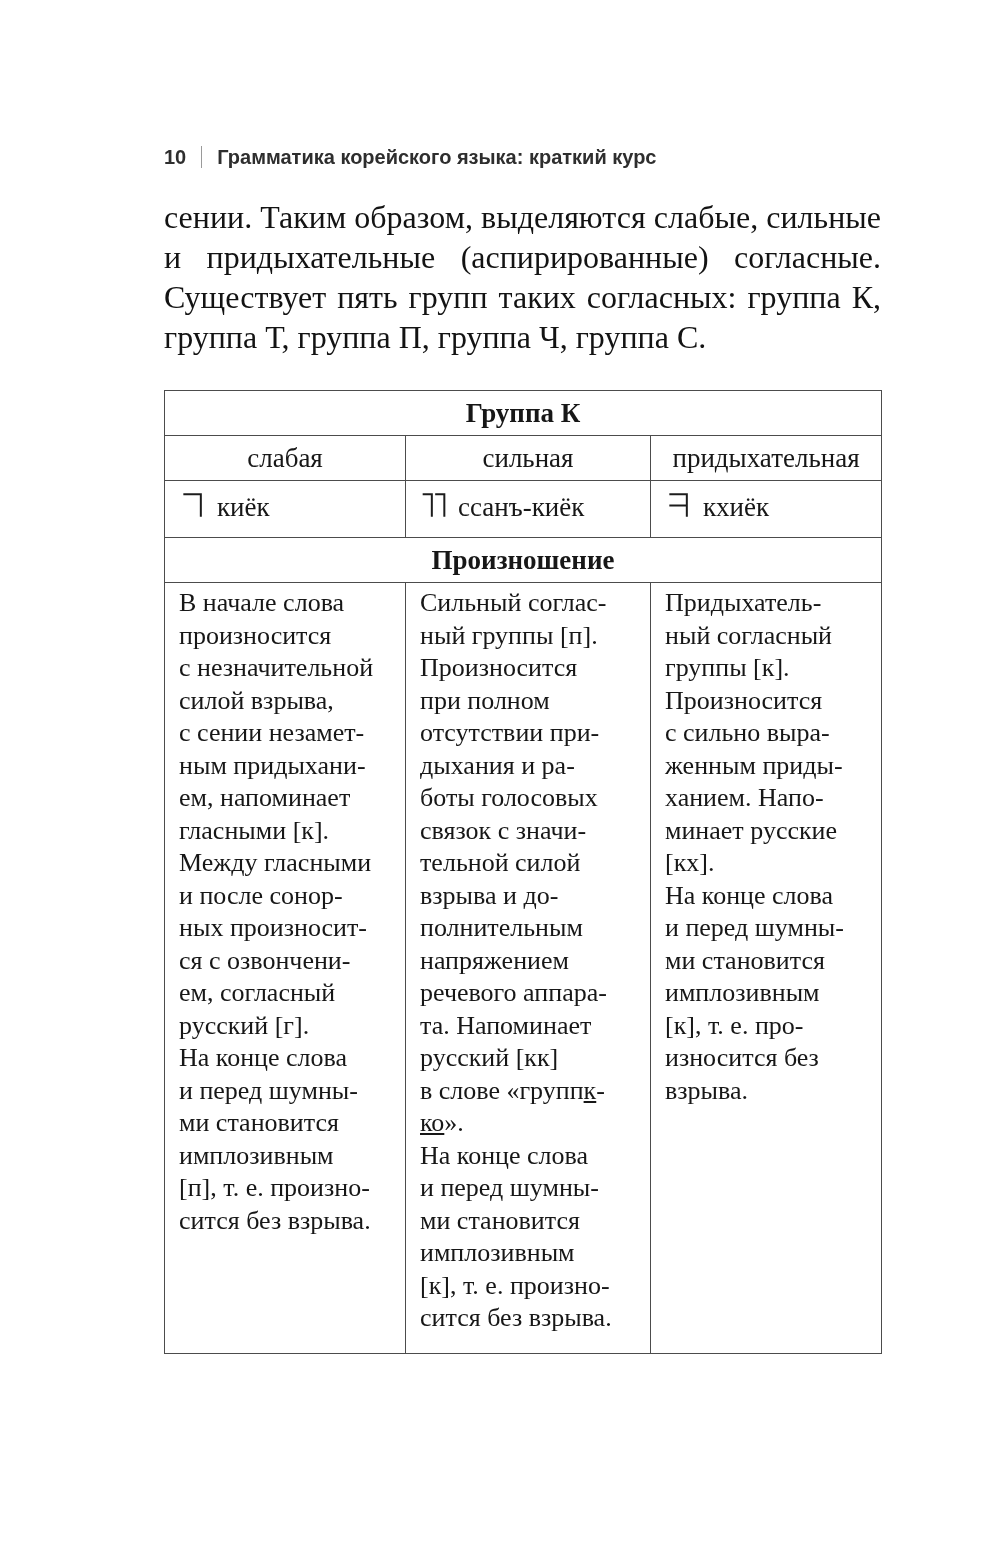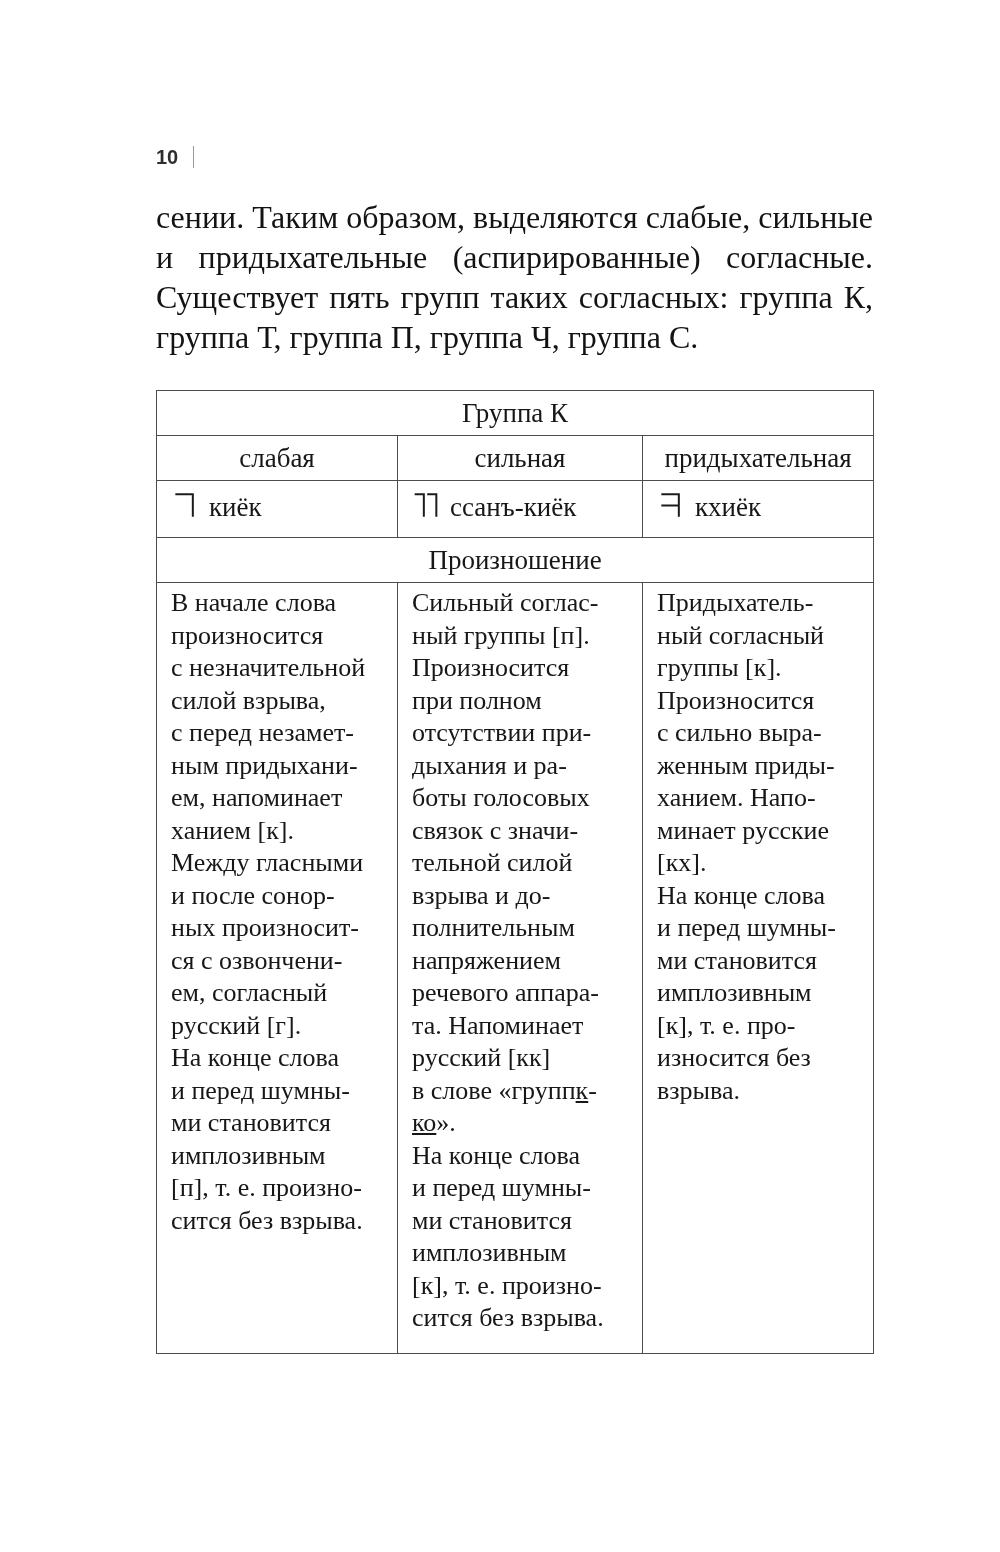--- a/index.html
+++ b/index.html
@@ -8,21 +8,21 @@
     position: relative;
     width: 1000px;
     height: 1552px;
     background: #ffffff;
     color: #171717;
     font-family: "Liberation Serif", "DejaVu Serif", serif;
     overflow: hidden;
   }
   .content {
     position: absolute;
-    left: 156px;
+    left: 164px;
     top: 145px;
     width: 717px;
   }
   
   .runhead {
     display: flex;
     align-items: center;
     gap: 15px;
     font-family: "Liberation Sans", "DejaVu Sans", sans-serif;
     font-size: 20px;
@@ -50,21 +50,21 @@
     border-collapse: collapse;
     table-layout: fixed;
     width: 717px;
     margin-top: 33px;
   }
   .gtable td {
     border: 1px solid #4c4c4c;
   }
   .t-title {
     text-align: center;
-    font-weight: normal;
+    font-weight: bold;
     font-size: 27px;
     line-height: 34px;
     padding: 5px 4px;
   }
   .t-col {
     text-align: center;
     font-size: 27px;
     line-height: 34px;
     padding: 5px 4px;
     font-weight: normal;
@@ -105,20 +105,21 @@
 </style>
 </head>
 <body>
 
 <div class="page">
   <div class="content">
 
     <div class="runhead">
       <span>10</span>
       <span class="divider"></span>
+      <span>Грамматика корейского языка: краткий курс</span>
     </div>
 
     <div class="intro">
         <div class="tline">сении. Таким образом, выделяются слабые, сильные</div>
         <div class="tline">и придыхательные (аспирированные) согласные.</div>
         <div class="tline">Существует пять групп таких согласных: группа К,</div>
         <div class="tline">группа Т, группа П, группа Ч, группа С.</div>
       </div>
 
     <table class="gtable">
@@ -161,24 +162,24 @@
         </tr>
         <tr>
           <td colspan="3" class="t-title">Произношение</td>
         </tr>
         <tr class="pron-row">
           <td class="pron">
               <div class="tline">В начале слова</div>
               <div class="tline">произносится</div>
               <div class="tline">с незначительной</div>
               <div class="tline">силой взрыва,</div>
-              <div class="tline">с перед незамет-</div>
+              <div class="tline">с сении незамет-</div>
               <div class="tline">ным придыхани-</div>
               <div class="tline">ем, напоминает</div>
-              <div class="tline">ханием [к].</div>
+              <div class="tline">гласными [к].</div>
               <div class="tline">Между гласными</div>
               <div class="tline">и после сонор-</div>
               <div class="tline">ных произносит-</div>
               <div class="tline">ся с озвончени-</div>
               <div class="tline">ем, согласный</div>
               <div class="tline">русский [г].</div>
               <div class="tline">На конце слова</div>
               <div class="tline">и перед шумны-</div>
               <div class="tline">ми становится</div>
               <div class="tline">имплозивным</div>

